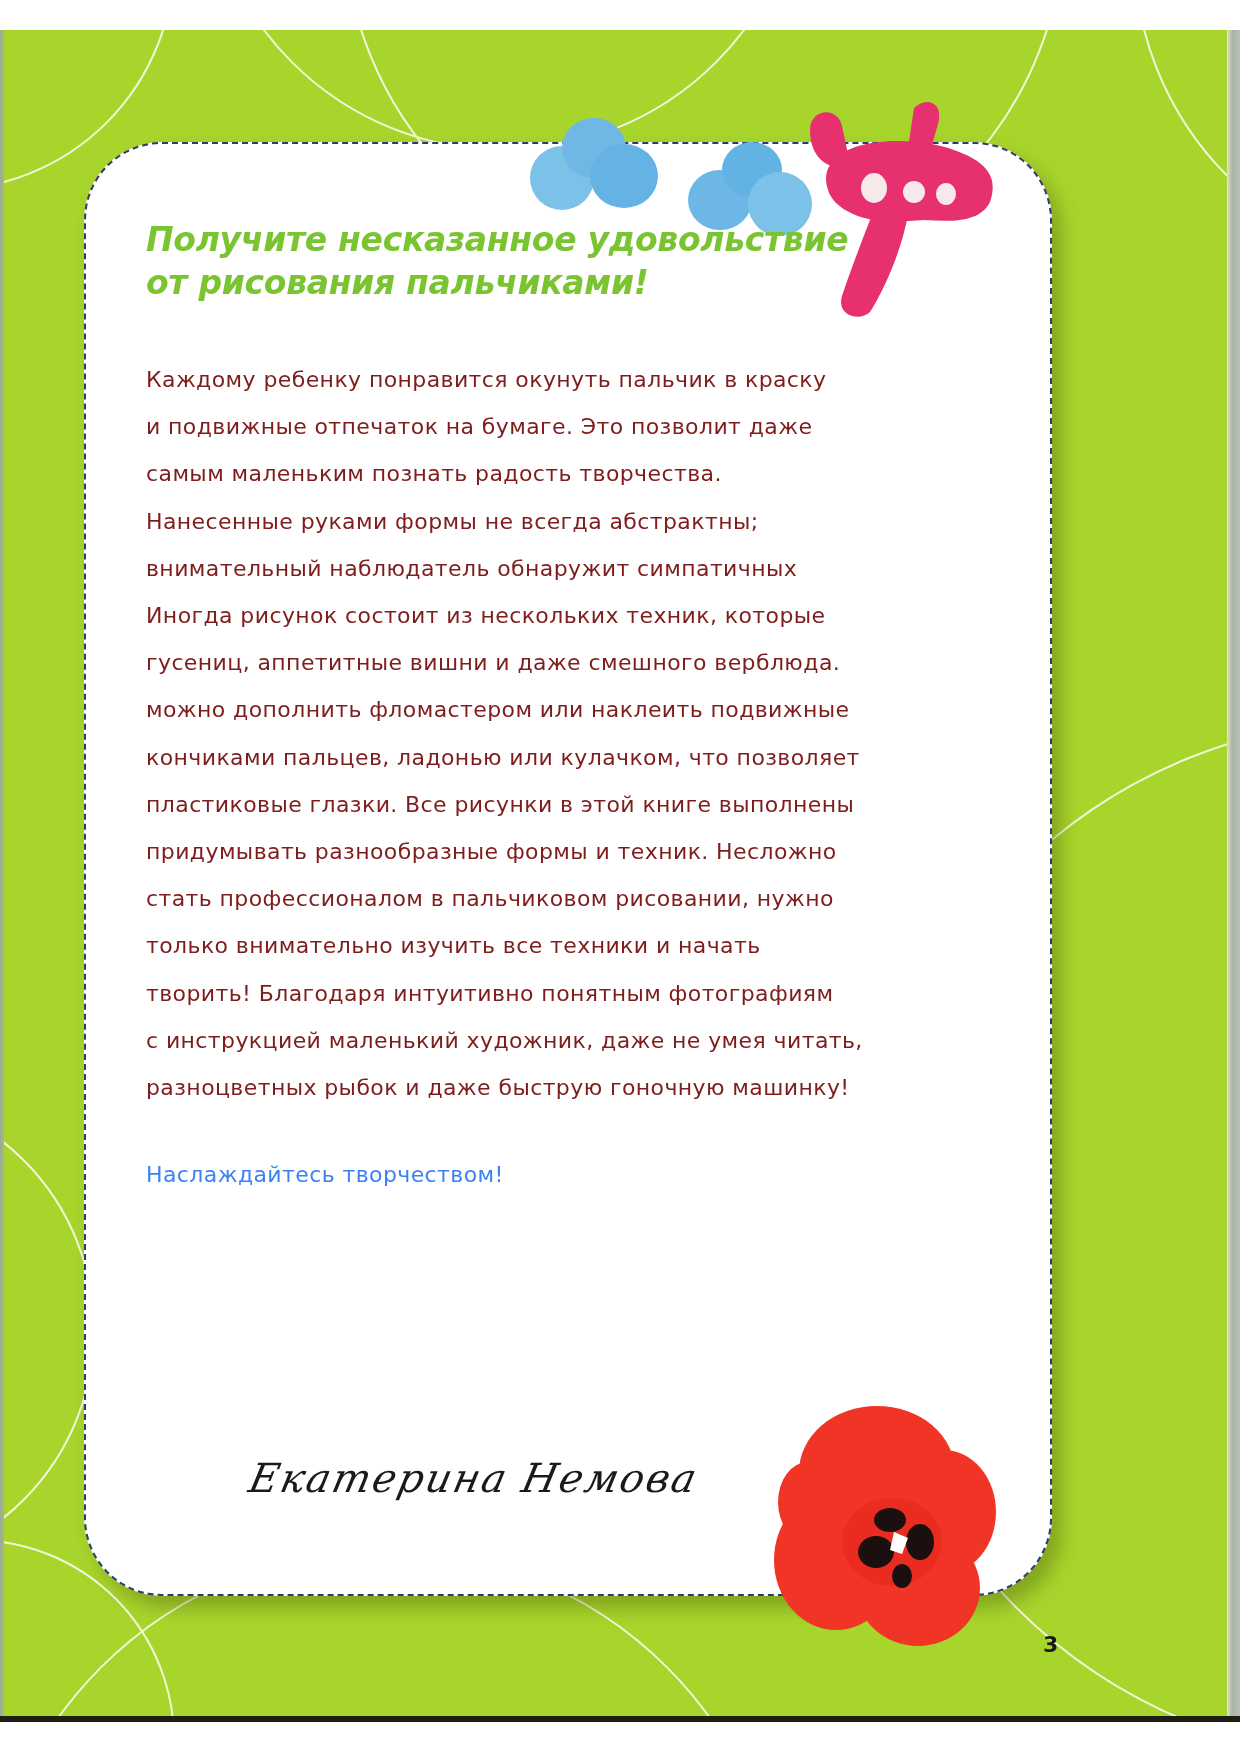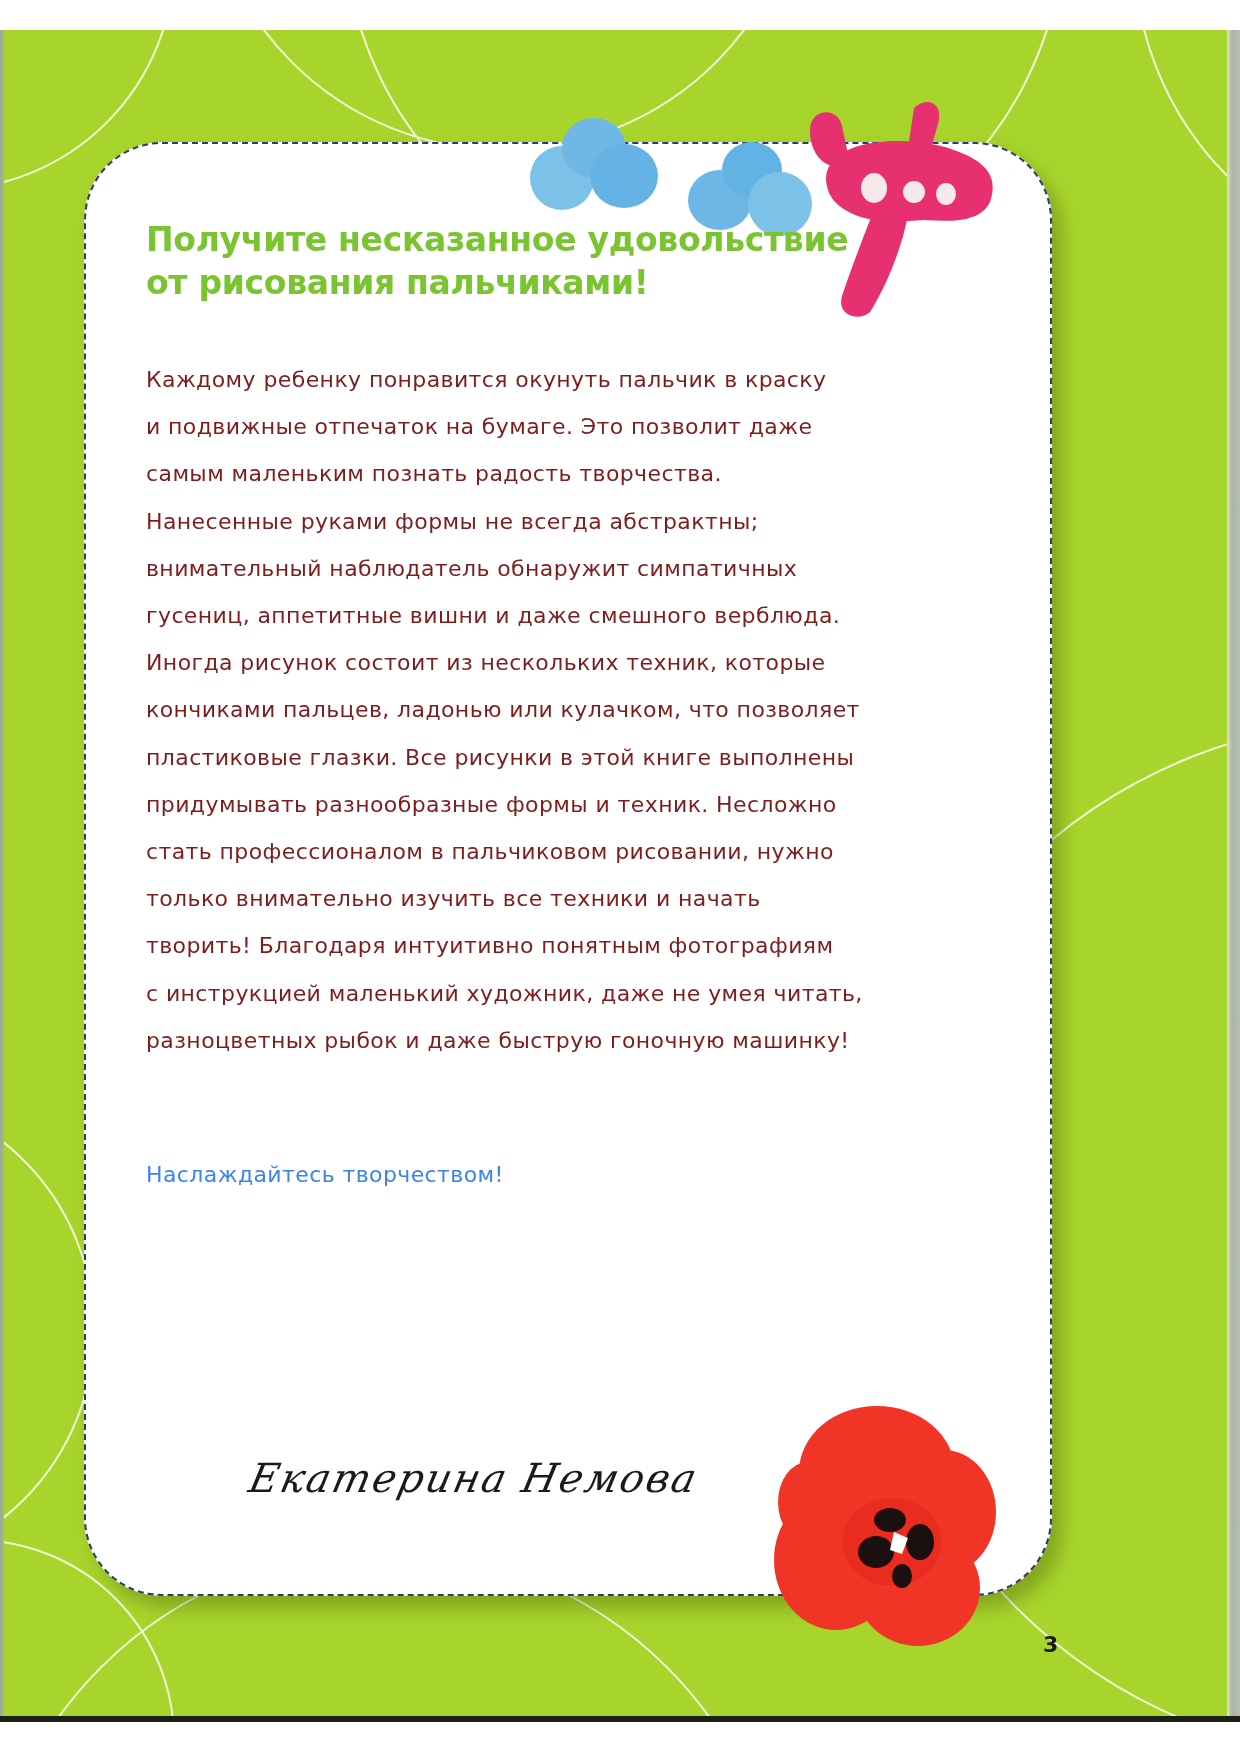--- a/index.html
+++ b/index.html
@@ -3,21 +3,21 @@
 <meta charset="utf-8">
 <style>
   html, body { margin:0; padding:0; }
   body { width:1240px; height:1754px; background:#ffffff; position:relative; overflow:hidden; font-family:"DejaVu Sans", sans-serif; }
   .page { position:absolute; left:4px; top:30px; width:1227px; height:1691px; background:#a8d52c; overflow:hidden; }
   .page-edge-left { position:absolute; left:0; top:30px; width:8px; height:1691px; background:linear-gradient(to right,#9aa89a,#b6cf5a); }
   .page-edge-right { position:absolute; left:1227px; top:30px; width:13px; height:1691px; background:linear-gradient(to right,#e7e3c8,#a9b3a6 40%,#b8c0b6); }
   .page-shadow-bottom { position:absolute; left:0; top:1716px; width:1240px; height:6px; background:#1c1f12; }
   .arcs { position:absolute; left:0; top:0; width:1227px; height:1691px; }
   .card { position:absolute; left:80px; top:112px; width:964px; height:1450px; background:#ffffff; border:2.5px dashed #2f3a6e; border-radius:78px; box-shadow: 10px 12px 18px rgba(60,80,10,0.35); }
-  .title { position:absolute; left:146px; top:218px; width:800px; margin:0; color:#7ac431; font-family:"DejaVu Sans", sans-serif; font-weight:bold; font-size:33px; line-height:43px; letter-spacing:-0.3px; }
+  .title { position:absolute; left:146px; top:218px; width:800px; margin:0; color:#7ac431; font-family:"DejaVu Sans", sans-serif; font-weight:bold; font-size:33px; line-height:43px; letter-spacing:-0.3px;font-style:italic; }
   .body-text { position:absolute; left:146px; top:356px; width:850px; color:#7f1d1d; font-family:"DejaVu Sans", sans-serif; font-size:22px; line-height:47.2px; letter-spacing:0.4px; }
   .body-text .line { display:block; white-space:nowrap; }
   .closing { position:absolute; left:146px; top:1160px; color:#3b82f6; font-family:"DejaVu Sans", sans-serif; font-size:22px; line-height:30px; letter-spacing:0.4px; }
   .signature { position:absolute; left:250px; top:1455px; color:#1a1a1a; font-family:"DejaVu Serif", serif; font-style:italic; font-size:40px; letter-spacing:2px; transform:skewX(-12deg); }
   .page-number { position:absolute; left:1043px; top:1632px; color:#1a1a1a; font-family:"DejaVu Sans", sans-serif; font-weight:bold; font-size:22px; }
   .deco { position:absolute; }
 </style>
 </head>
 <body>
 
@@ -91,22 +91,23 @@
   <span style="display:block">Получите несказанное удовольствие</span>
   <span style="display:block">от рисования пальчиками!</span>
 </h1>
 
 <div class="body-text">
   <span class="line">Каждому ребенку понравится окунуть пальчик в краску</span>
   <span class="line">и подвижные отпечаток на бумаге. Это позволит даже</span>
   <span class="line">самым маленьким познать радость творчества.</span>
   <span class="line">Нанесенные руками формы не всегда абстрактны;</span>
   <span class="line">внимательный наблюдатель обнаружит симпатичных</span>
+  <span class="line">Иногда рисунок состоит из нескольких техник, которые</span>
   <span class="line">гусениц, аппетитные вишни и даже смешного верблюда.</span>
-  <span class="line">Иногда рисунок состоит из нескольких техник, которые</span>
+  <span class="line">можно дополнить фломастером или наклеить подвижные</span>
   <span class="line">кончиками пальцев, ладонью или кулачком, что позволяет</span>
   <span class="line">пластиковые глазки. Все рисунки в этой книге выполнены</span>
   <span class="line">придумывать разнообразные формы и техник. Несложно</span>
   <span class="line">стать профессионалом в пальчиковом рисовании, нужно</span>
   <span class="line">только внимательно изучить все техники и начать</span>
   <span class="line">творить! Благодаря интуитивно понятным фотографиям</span>
   <span class="line">с инструкцией маленький художник, даже не умея читать,</span>
   <span class="line">разноцветных рыбок и даже быструю гоночную машинку!</span>
 </div>
 

